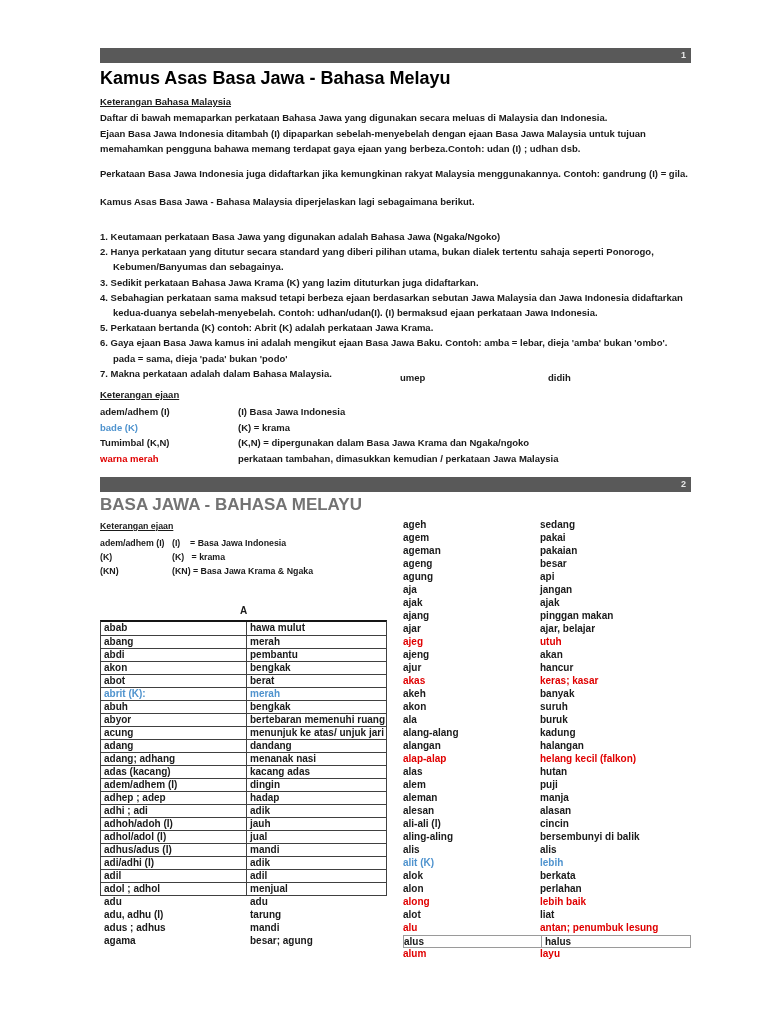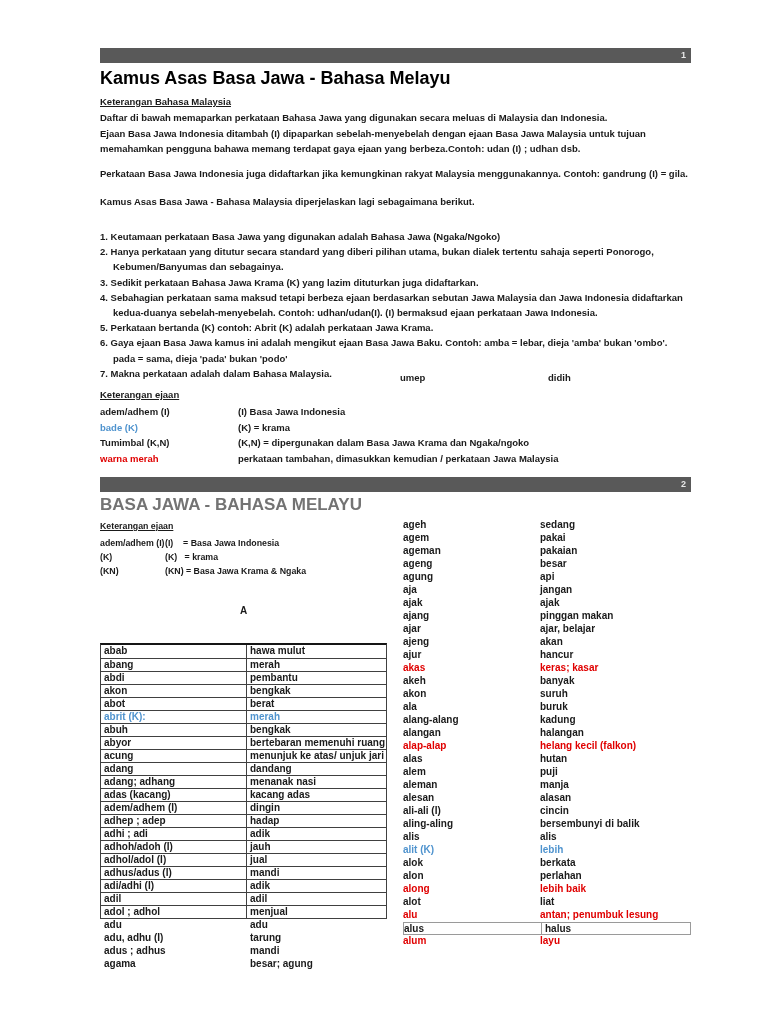--- a/index.html
+++ b/index.html
@@ -32,26 +32,26 @@
   #ejaan1 { top:404px; left:100px; width:591px; }
   .e-row { display:flex; line-height:15.5px; font-size:9.5px; font-weight:700; white-space:nowrap; }
   .e-row .term { width:138px; flex:none; }
   .e-row.blue .term { color:#4f93ce; }
   .e-row.red .term { color:#e00000; }
   #page2-heading { top:495px; left:100px; font-size:17px; font-weight:700; color:#737373; white-space:nowrap; }
   #ejaan2-heading { top:521px; left:100px; }
   #ejaan2 { top:536px; left:100px; width:300px; }
   #ejaan2 .e-row { line-height:14.2px; font-size:8.8px; }
   #ejaan2 .term { width:65px; }
-  #ejaan2 .def { white-space:pre; }
+  #ejaan2 .def { white-space:pre;padding-left:7px; }
   #letter-header { top:605px; left:100px; width:287px; text-align:center; font-size:10px; font-weight:700; }
   .dict-row { display:flex; height:13px; line-height:12.5px; font-size:10px; font-weight:700; white-space:nowrap; }
   .dict-row.red { color:#e00000; }
   .dict-row.blue { color:#4f93ce; }
-  #left-tables { top:620px; left:100px; width:287px;margin-top:23px; }
+  #left-tables { top:620px; left:100px; width:287px; }
   #left-table-bordered { border:1px solid #404040; border-top:2px solid #151515; }
   #left-table-bordered .dict-row + .dict-row { border-top:1px solid #404040; }
   #left-table-bordered .j { width:146px; flex:none; padding-left:3px; border-right:1px solid #404040; }
   #left-table-bordered .m { flex:1; padding-left:3px; }
   #left-table-plain .j { width:147px; flex:none; padding-left:4px; }
   #left-table-plain .m { flex:1; padding-left:3px; }
   #right-list { top:519px; left:403px; width:288px; }
   #right-list .j { width:137px; flex:none; }
   #right-list .m { flex:1; }
   #right-list .dict-row.boxed { border:1px solid #9a9a9a; }
@@ -336,20 +336,24 @@
       <div class="dict-row">
         <span class="j">ajang</span>
         <span class="m">pinggan makan</span>
       </div>
 
       <div class="dict-row">
         <span class="j">ajar</span>
         <span class="m">ajar, belajar</span>
       </div>
 
+      <div class="dict-row red">
+        <span class="j">ajeg</span>
+        <span class="m">utuh</span>
+      </div>
 
       <div class="dict-row">
         <span class="j">ajeng</span>
         <span class="m">akan</span>
       </div>
 
       <div class="dict-row">
         <span class="j">ajur</span>
         <span class="m">hancur</span>
       </div>

